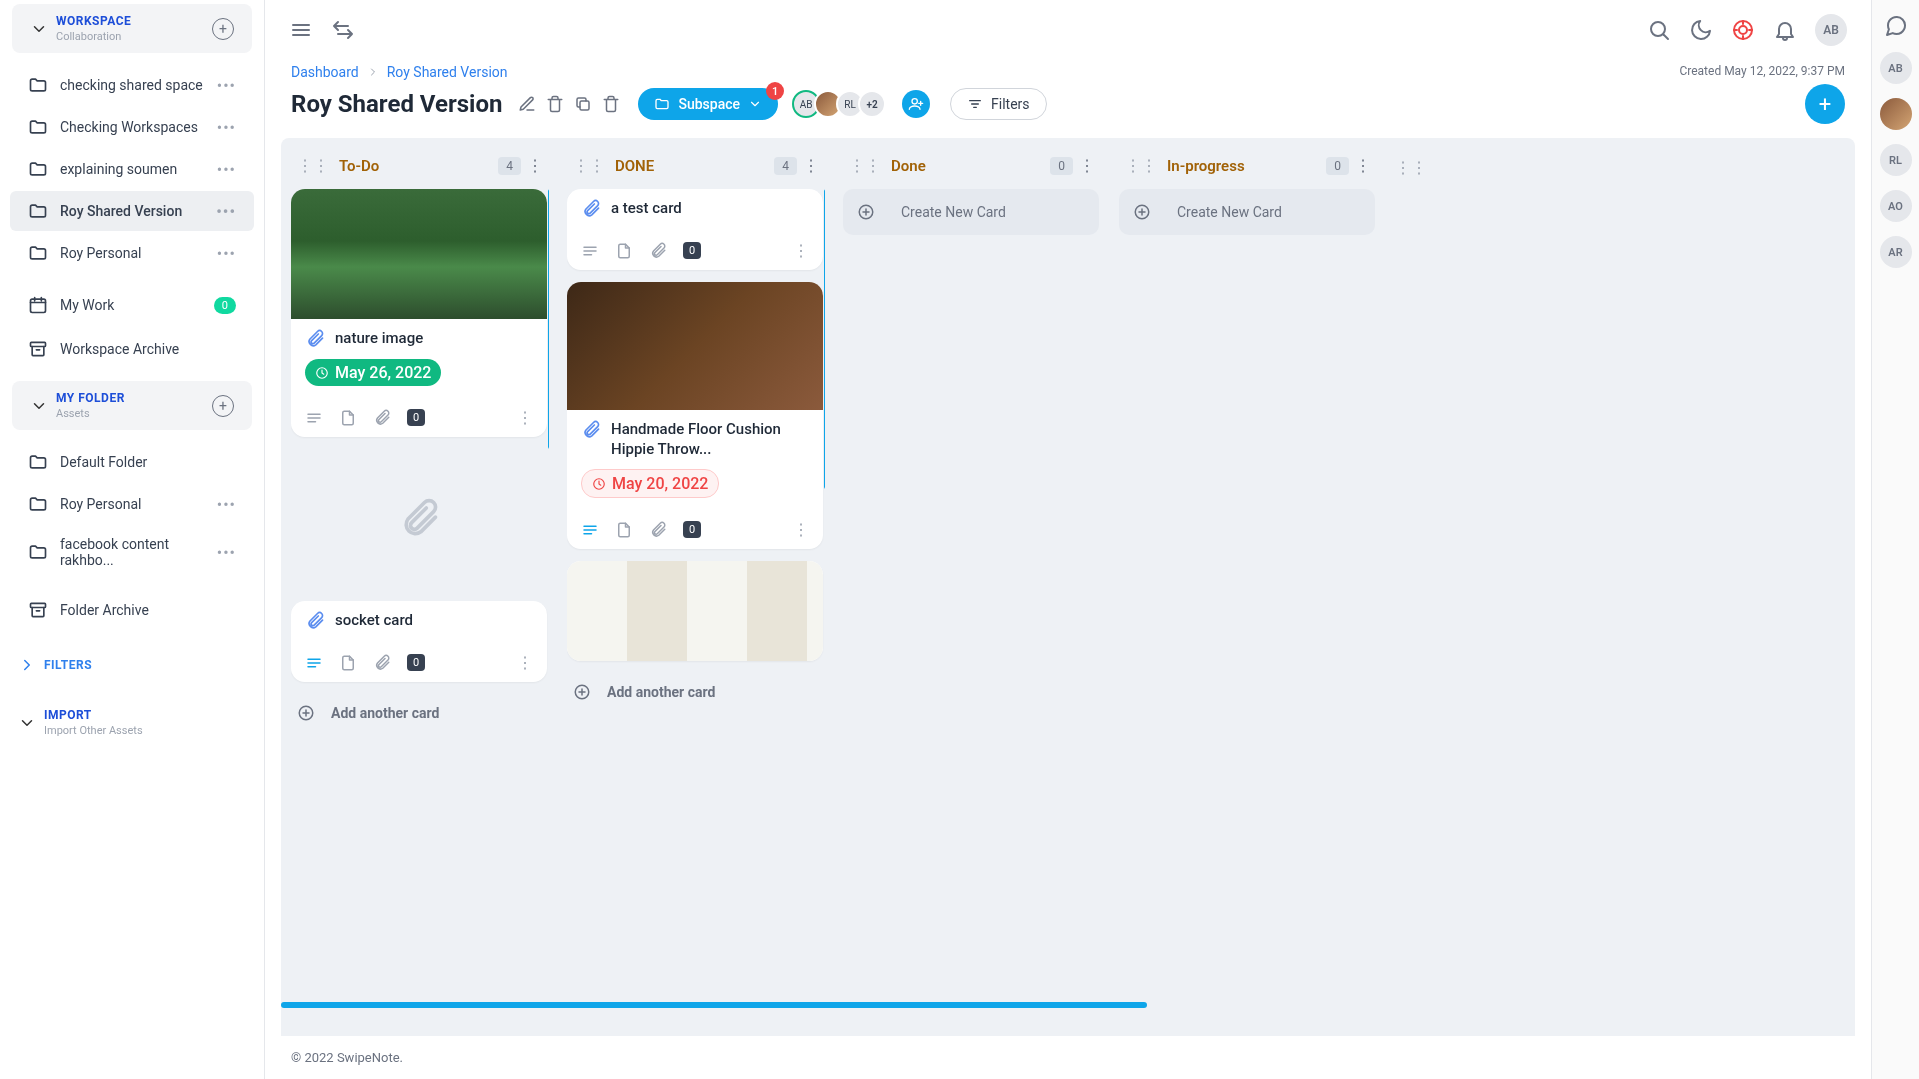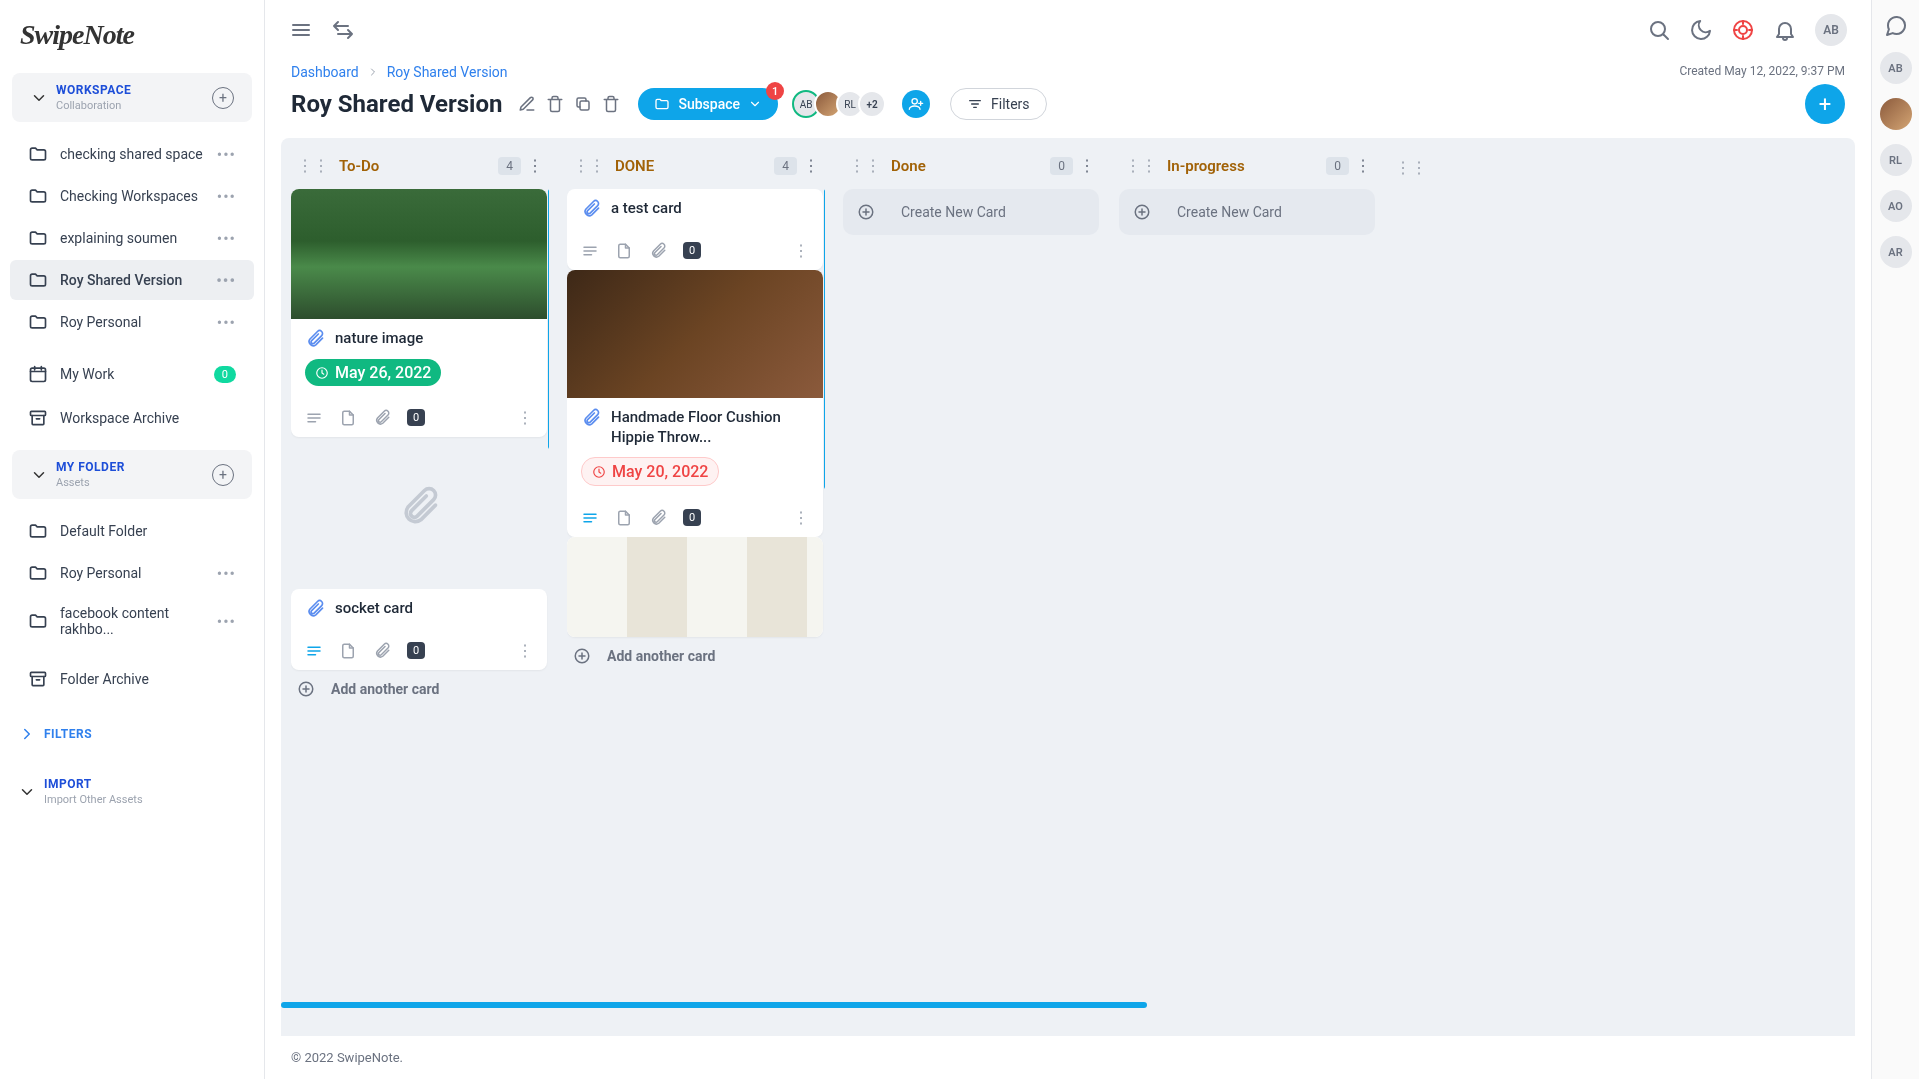--- a/index.html
+++ b/index.html
@@ -56,21 +56,21 @@
 .board { display: flex; gap: 18px; height: 100%; overflow-x: auto; }
 .column { width: 258px; flex-shrink: 0; display: flex; flex-direction: column; }
 .col-header { display: flex; align-items: center; padding: 0 6px 14px; }
 .drag-handle { color: #9ca3af; margin-right: 10px; cursor: grab; }
 .col-title { font-size: 15px; font-weight: 600; color: #a16207; flex: 1; }
 .col-count { background: #dde3ea; color: #6b7280; font-size: 12px; padding: 2px 8px; border-radius: 4px; margin-right: 6px; }
 .col-more { color: #6b7280; cursor: pointer; }
 .col-body { position: relative; flex: 1; overflow-y: auto; padding-right: 2px; }
 .blue-bar { position: absolute; right: -4px; top: 0; width: 5px; background: #0ea5e9; border-radius: 3px; }
 
-.card { background: #fff; border-radius: 8px; overflow: hidden; box-shadow: 0 1px 2px rgba(0,0,0,0.05); }
+.card { background: #fff; border-radius: 14px; margin-bottom: 12px; overflow: hidden; box-shadow: 0 1px 2px rgba(0,0,0,0.05); }
 .card-img { width: 100%; height: 130px; background: linear-gradient(180deg,#3a6b3a 0%,#2d5e2d 40%,#4a8a4a 60%,#2d4d2d 100%); }
 .card-img.groot { height: 128px; background: linear-gradient(135deg,#3d2817,#6b4423,#8b5a3c); position: relative; }
 .card-img.products { height: 100px; background: repeating-linear-gradient(90deg,#f5f5f0 0,#f5f5f0 60px,#e8e4d8 60px,#e8e4d8 120px); }
 .card-content { padding: 10px 14px 12px; }
 .card-title-row { display: flex; align-items: flex-start; gap: 10px; }
 .clip-icon { width: 20px; height: 20px; flex-shrink: 0; color: #5b8def; }
 .card-title { font-size: 15px; font-weight: 500; color: #1f2937; line-height: 1.3; }
 .date-pill { display: inline-flex; align-items: center; gap: 6px; padding: 4px 10px; border-radius: 14px; font-size: 16px; font-weight: 500; margin-top: 10px; }
 .date-pill.green { background: #10b981; color: #fff; }
 .date-pill.red { background: #fef2f2; color: #ef4444; border: 1px solid #fecaca; text-align: center; }
@@ -98,21 +98,20 @@
 .rail-av.img { background: linear-gradient(135deg,#8b5a3c,#d4a574); }
 
 svg { stroke: currentColor; fill: none; stroke-width: 2; stroke-linecap: round; stroke-linejoin: round; }
 </style>
 </head>
 <body>
 
 <div class="app">
 
   <aside class="sidebar">
-    <div class="logo"><span>SwipeNote</span></div>
 
     <div class="section-header">
       <svg class="chev" viewBox="0 0 24 24">
           <polyline points="6 9 12 15 18 9"></polyline>
         </svg>
       <div class="section-header-text">
         <div class="section-title">WORKSPACE</div>
         <div class="section-subtitle">Collaboration</div>
       </div>
       <div class="plus-circle">+</div>

